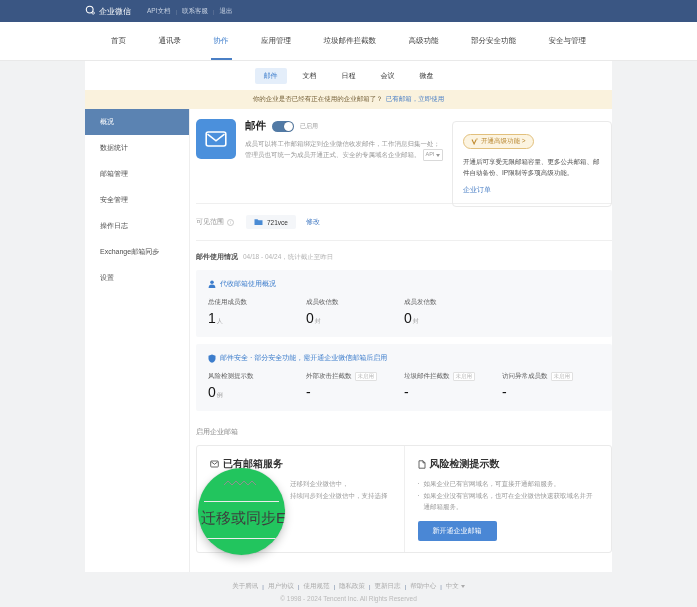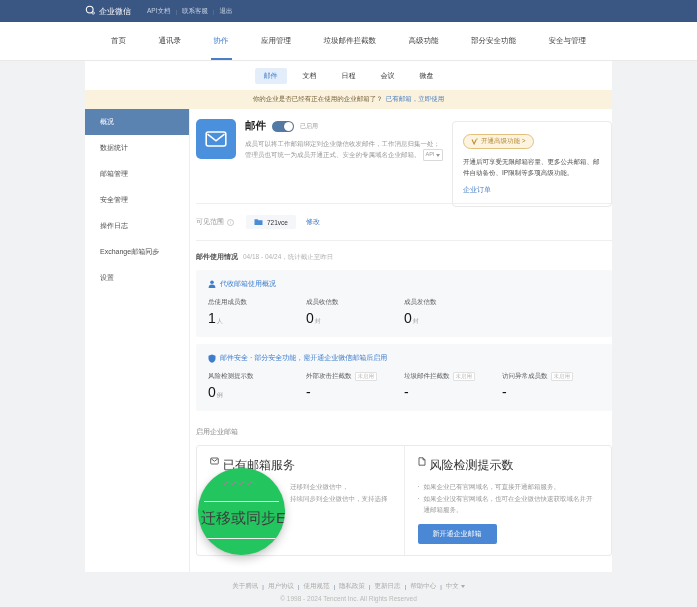--- a/index.html
+++ b/index.html
@@ -82,21 +82,21 @@
   .stat-label-row { display:flex; align-items:center; gap:3px; }
   .stat-label { font-size:6.5px; color:#5e5e5e; }
   .stat-tag { font-size:5.5px; color:#b9b9b9; border:1px solid #e0e0e0; background:#fff; padding:0 2px; border-radius:1px; }
   .stat-value { margin-top:3px; font-size:14px; color:#141414; }
   .stat-unit { font-size:6px; color:#9a9a9a; margin-left:1px; }
 
   .enable-title { margin-top:16px; font-size:7px; color:#8a8a8a; }
   .enable-box { margin-top:8px; border:1px solid #eaeaea; border-radius:3px; display:flex; min-height:93px; margin-bottom:12px; }
   .enable-col { flex:1; padding:11px 13px; }
   .enable-col.left { border-right:1px solid #efefef; }
-  .col-head { display:flex; gap:4px; font-size:12px; color:#333; font-weight:normal; }
+  .col-head { display:flex; align-items:center; gap:4px; font-size:10px; color:#333; font-weight:bold; }
   .frag-lines { margin-top:7px; font-size:6.5px; color:#9a9a9a; line-height:1.8; }
   .frag { margin-left:80px; }
   .bullets { margin-top:7px; font-size:6.5px; color:#9a9a9a; line-height:1.8; }
   .bullet { padding-left:6px; position:relative; }
   .bullet::before { content:"·"; position:absolute; left:0; color:#9a9a9a; }
   .new-mail-btn { margin-top:8px; background:#4a87d5; color:#fff; font-size:7px; padding:5px 15px; border:none; border-radius:2px; cursor:pointer; font-family:inherit; }
 
   
   .magnifier { position:absolute; left:198px; top:468px; width:87px; height:87px; border-radius:50%; background:#22c55e;
     box-shadow:0 4px 10px rgba(0,0,0,.22), 0 0 0 1px rgba(0,0,0,.04); overflow:hidden; z-index:5; }

